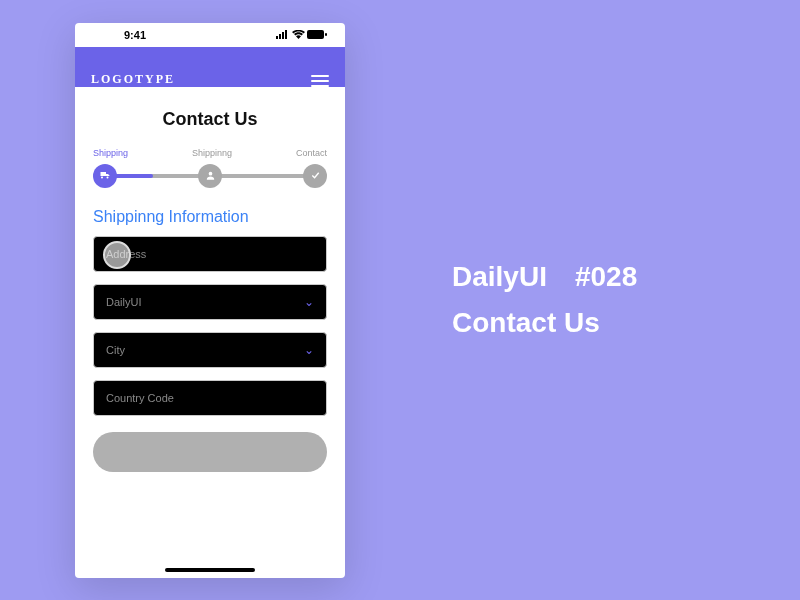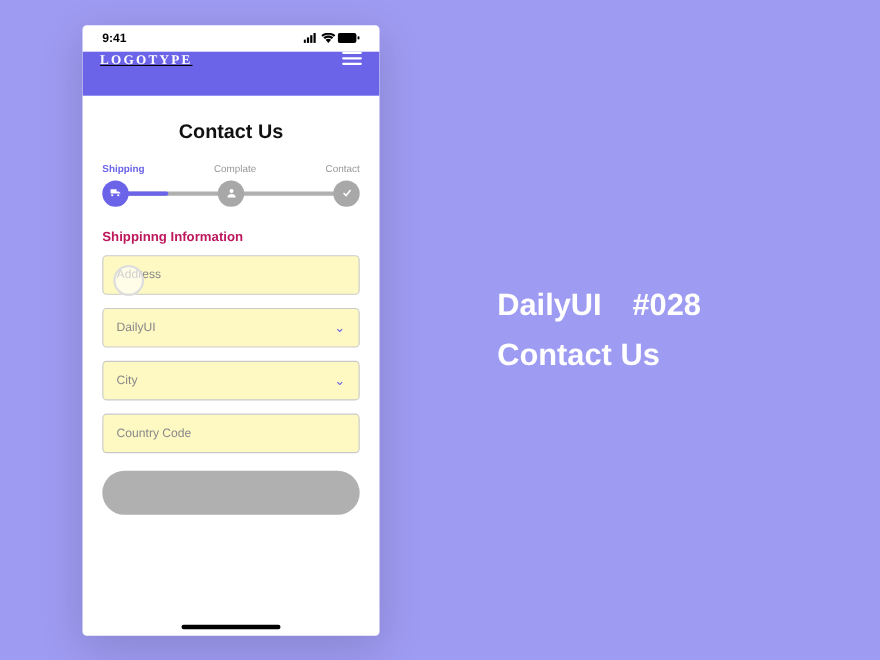--- a/index.html
+++ b/index.html
@@ -24,30 +24,30 @@
     }
     .status-bar {
       height: 24px;
       display: flex;
       justify-content: space-between;
       align-items: center;
       padding: 0 18px;
       font-size: 11px;
       font-weight: 600;
       color: #000;
+      margin-left: 31px;
     }
     .status-right { display: flex; gap: 2px; align-items: center; }
     .app-header {
       height: 40px;
       background: #6b63e8;
       display: flex;
       justify-content: space-between;
-      align-items: flex-start;
+      align-items: flex-end;
       padding: 0 16px;
-      text-decoration: underline;
     }
     .logo {
       color: #fff;
       font-weight: 700;
       font-size: 12px;
       letter-spacing: 2px;
       font-family: Georgia, serif;
     }
     .hamburger {
       width: 18px;
@@ -73,21 +73,21 @@
     .stepper {
       padding: 0 18px;
       position: relative;
     }
     .step-labels {
       display: flex;
       justify-content: space-between;
       font-size: 9px;
       margin-bottom: 6px;
     }
-    .step-label-active { color: #6b63e8; font-weight: 700; }
+    .step-label-active { color: #6b63e8; font-weight: 400; }
     .step-label-inactive { color: #999; }
     .step-track {
       position: relative;
       height: 24px;
       display: flex;
       align-items: center;
       justify-content: space-between;
     }
     .step-line {
       position: absolute;
@@ -117,39 +117,39 @@
       border-radius: 50%;
       display: flex;
       align-items: center;
       justify-content: center;
       position: relative;
       z-index: 3;
     }
     .step-dot-active { background: #6b63e8; }
     .step-dot-inactive { background: #a8a8a8; }
     .section-title {
-      font-size: 12px;
-      font-weight: 700;
-      color: #be185d;
+      font-size: 16px;
+      font-weight: 400;
+      color: #3b82f6;
       padding: 20px 18px 10px;
     }
     .form { padding: 0 18px; }
     .field {
       width: 100%;
       height: 36px;
       border: 1px solid #c9c9c9;
       border-radius: 4px;
       padding: 0 12px;
       font-size: 11px;
       color: #888;
       margin-bottom: 12px;
       display: flex;
       align-items: center;
       justify-content: space-between;
-      background: #fef9c3;
+      background: #000000;
     }
     .chevron {
       color: #6b63e8;
       font-size: 12px;
     }
     .next-btn {
       width: calc(100% - 36px);
       height: 40px;
       background: #b0b0b0;
       border-radius: 20px;
@@ -226,21 +226,21 @@
         <span></span>
         <span></span>
     </div>
   </div>
 
   <div class="page-title">Contact Us</div>
 
   <div class="stepper">
     <div class="step-labels">
       <span class="step-label-active">Shipping</span>
-      <span class="step-label-inactive">Complate</span>
+      <span class="step-label-inactive">Shippinng</span>
       <span class="step-label-inactive">Contact</span>
     </div>
     <div class="step-track">
       <div class="step-line"></div>
       <div class="step-line-fill"></div>
       <div class="step-dot step-dot-active">
         <svg width="12" height="12" viewBox="0 0 24 24">
             <path fill="#fff" d="M3 4h11v8H3z M14 8h4l3 3v1h-7z M6 17a2 2 0 100-4 2 2 0 000 4z M17 17a2 2 0 100-4 2 2 0 000 4z"></path>
           </svg>
       </div>

